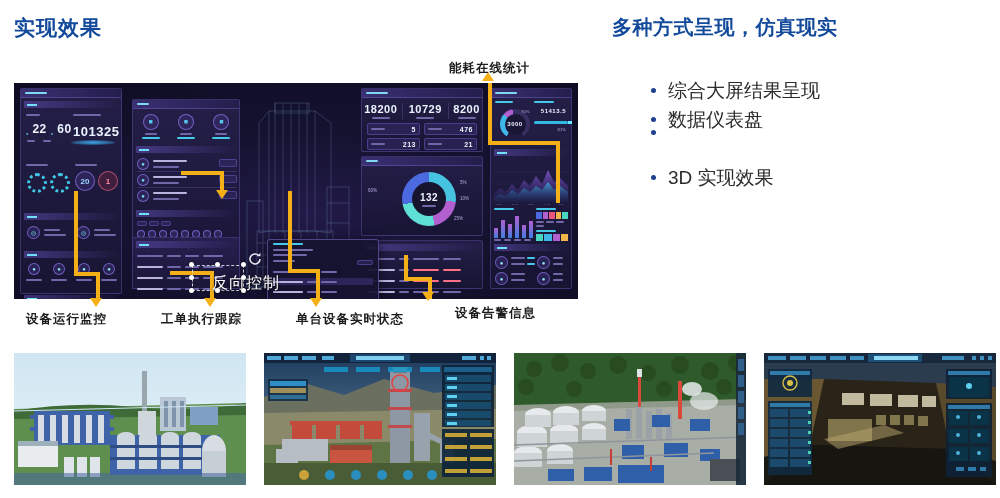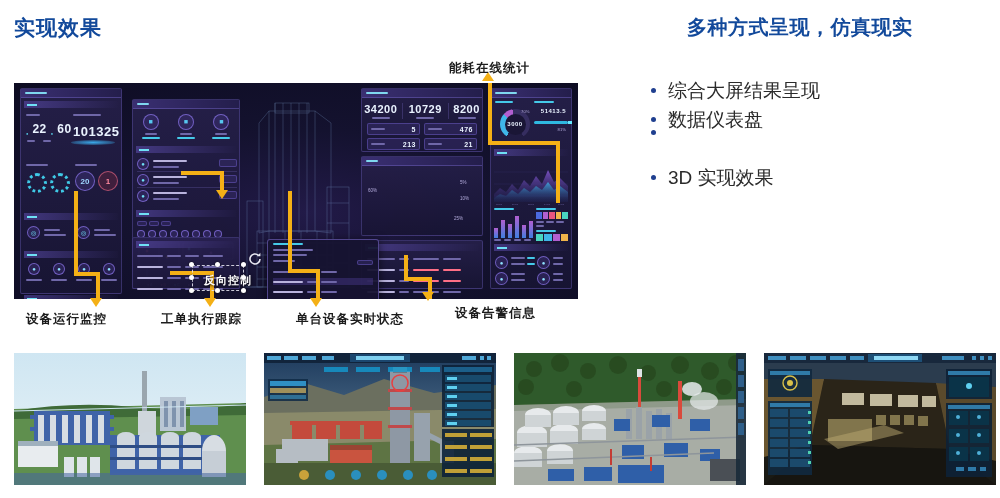--- a/index.html
+++ b/index.html
@@ -11,21 +11,21 @@
   }
   .slide { position: relative; width: 1000px; height: 498px; background: #fff; }
 
   
   .heading-left {
     position: absolute; left: 14px; top: 14px;
     font-size: 21px; font-weight: bold; color: #12499b;
     letter-spacing: 1px;
   }
   .heading-right {
-    position: absolute; left: 687px; top: 14px;
+    position: absolute; left: 612px; top: 14px;
     font-size: 20px; font-weight: bold; color: #12499b;
     letter-spacing: 0.5px;
   }
 
   
   .bullets { position: absolute; left: 651px; top: 76px; width: 330px; }
   .bullet-row { display: flex; align-items: baseline; height: 29px; }
   .bullet-dot {
     width: 5px; height: 5px; border-radius: 50%;
     background: #1f3f8f; margin-right: 12px; flex: 0 0 auto;
@@ -152,22 +152,22 @@
     position:absolute; font-size:12.5px; font-weight:bold; color:#1c1c1c;
     white-space:nowrap; letter-spacing:1px;
   }
   .callout-top {
     position:absolute; font-size:12.5px; font-weight:bold; color:#1c1c1c;
     white-space:nowrap; letter-spacing:1px;
   }
 
   
   .rev-label {
-    position:absolute; left:190px; top:190px;
-    font-size:11px; font-weight:bold; color:#ffffff;
+    position:absolute; left:198px; top:190px;
+    font-size:16px; font-weight:normal; color:#ffffff;
     letter-spacing:1px; text-shadow:0 1px 3px rgba(0,0,0,.9); z-index:6;
   }
   .sel-box {
     position:absolute; left:178px; top:182px; width:52px; height:26px;
     border:1px dashed rgba(235,235,245,.85); z-index:5;
   }
   .handle {
     position:absolute; width:5px; height:5px; background:#fff;
     border-radius:50%; z-index:7; box-shadow:0 0 2px rgba(0,0,0,.8);
   }
@@ -441,21 +441,21 @@
           </div>
         </div>
       </div>
 
       <div class="panel" style="left:347px; top:5px; width:122px; height:64px;">
         <div class="panel-hd">
             <span class="hd-bar"></span>
           </div>
         <div style="display:flex;justify-content:space-around;padding-top:5px;">
           <div style="text-align:center;">
-            <div class="bignum" style="font-size:11px;">34200</div>
+            <div class="bignum" style="font-size:11px;">18200</div>
             <span class="tl" style="margin:2px auto 0;width:18px;"></span>
           </div>
           <div style="text-align:center;border-left:1px solid rgba(110,95,180,.35);border-right:1px solid rgba(110,95,180,.35);padding:0 6px;">
             <div class="bignum" style="font-size:11px;">10729</div>
             <span class="tl" style="margin:2px auto 0;width:18px;"></span>
           </div>
           <div style="text-align:center;">
             <div class="bignum" style="font-size:11px;">8200</div>
             <span class="tl" style="margin:2px auto 0;width:18px;"></span>
           </div>
@@ -480,20 +480,26 @@
             <span class="bignum" style="font-size:7px;">21</span>
           </div>
         </div>
       </div>
 
       <div class="panel" style="left:347px; top:73px; width:122px; height:80px;">
         <div class="panel-hd">
             <span class="hd-bar sm"></span>
           </div>
         <div style="position:relative;height:68px;">
+          <div class="donut" style="position:absolute;left:40px;top:6px;width:54px;height:54px;">
+            <div class="donut-hole" style="width:34px;height:34px;">
+              <span class="bignum" style="font-size:10px;">132</span>
+              <span class="tl" style="margin-top:2px;width:14px;"></span>
+            </div>
+          </div>
           <span style="position:absolute;left:6px;top:22px;font-size:4.5px;color:#b3abdc;">60%</span>
           <span style="position:absolute;left:98px;top:14px;font-size:4.5px;color:#b3abdc;">5%</span>
           <span style="position:absolute;left:98px;top:30px;font-size:4.5px;color:#b3abdc;">10%</span>
           <span style="position:absolute;left:92px;top:50px;font-size:4.5px;color:#b3abdc;">25%</span>
         </div>
       </div>
 
       <div class="panel" style="left:347px; top:157px; width:122px; height:49px;">
         <div class="sub-hd">
             <i></i>

